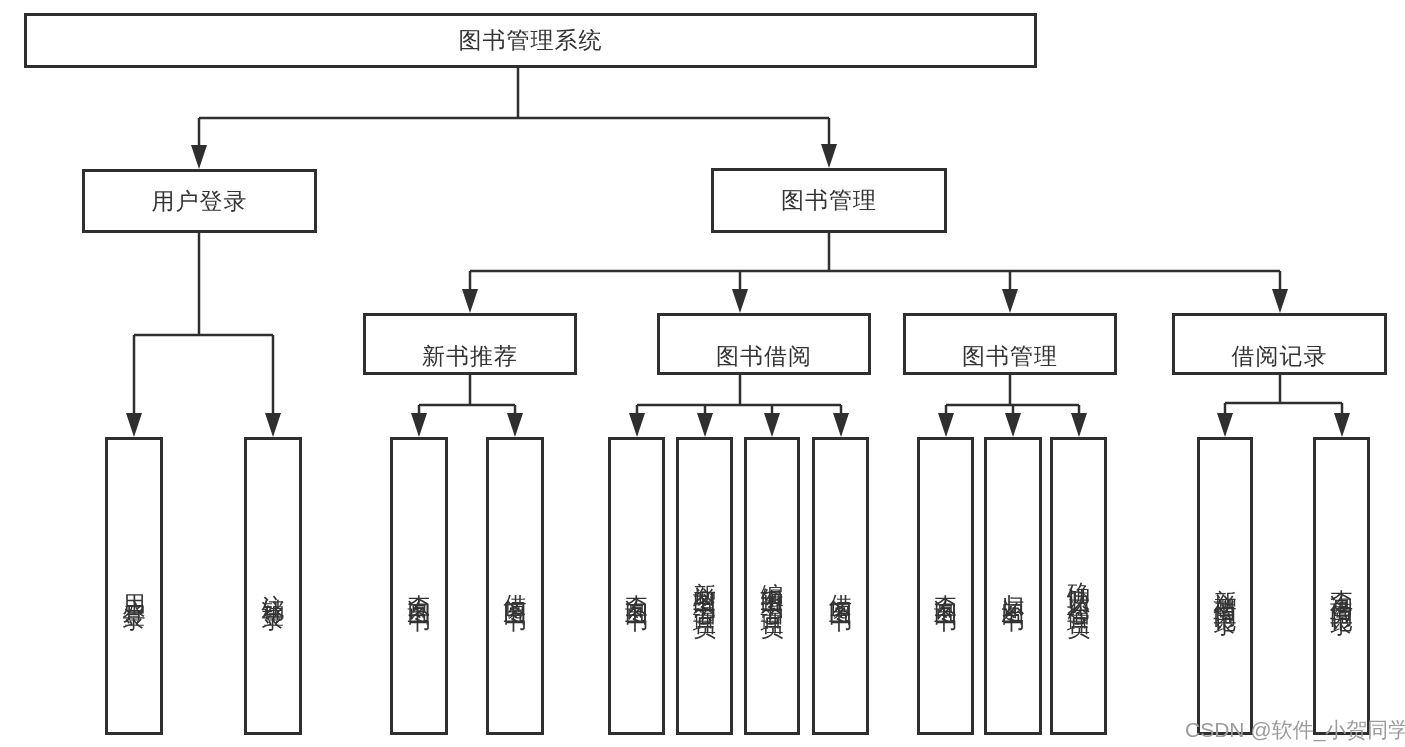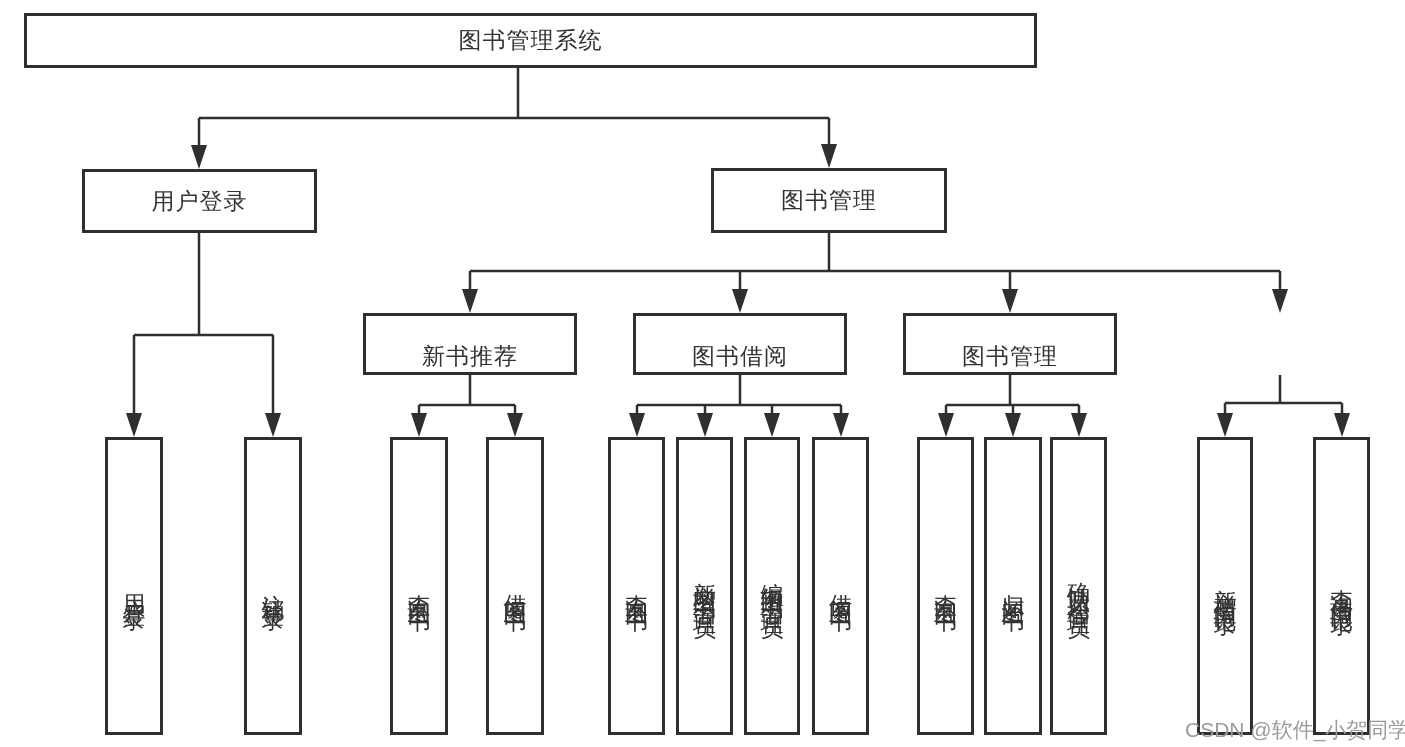--- a/index.html
+++ b/index.html
@@ -52,21 +52,21 @@
     white-space: nowrap;
   }
   
   .n-root   { left: 24px;  top: 13px;  width: 1013px; height: 55px; }
   
   .n-login  { left: 82px;  top: 169px; width: 235px; height: 64px; }
   .n-mgmt   { left: 711px; top: 168px; width: 236px; height: 65px; }
   
   .n-l3     { top: 313px; height: 62px; width: 214px; align-items: flex-end; }
   .n-recom  { left: 363px; }
-  .n-borrow { left: 633px; }
+  .n-borrow { left: 657px; }
   .n-current{ left: 903px; }
   .n-record { left: 1172px; width: 215px; }
   
   .leaf     { top: 437px; height: 298px; width: 58px; }
   .lf-0  { left: 105px; }
   .lf-1  { left: 244px; }
   .lf-2  { left: 390px; }
   .lf-3  { left: 486px; }
   .lf-4  { left: 608px; width: 57px; }
   .lf-5  { left: 676px; width: 57px; }
@@ -174,20 +174,23 @@
 
   <div class="node n-l3 n-recom">
     <span>新书推荐</span>
   </div>
   <div class="node n-l3 n-borrow">
     <span>图书借阅</span>
   </div>
   <div class="node n-l3 n-current">
     <span>图书管理</span>
   </div>
+  <div class="node n-l3 n-record">
+    <span>借阅记录</span>
+  </div>
 
   <div class="node v-node leaf lf-0">
     <span>用户登录</span>
   </div>
   <div class="node v-node leaf lf-1">
     <span>注销登录</span>
   </div>
   <div class="node v-node leaf lf-2">
     <span>查询图书</span>
   </div>

